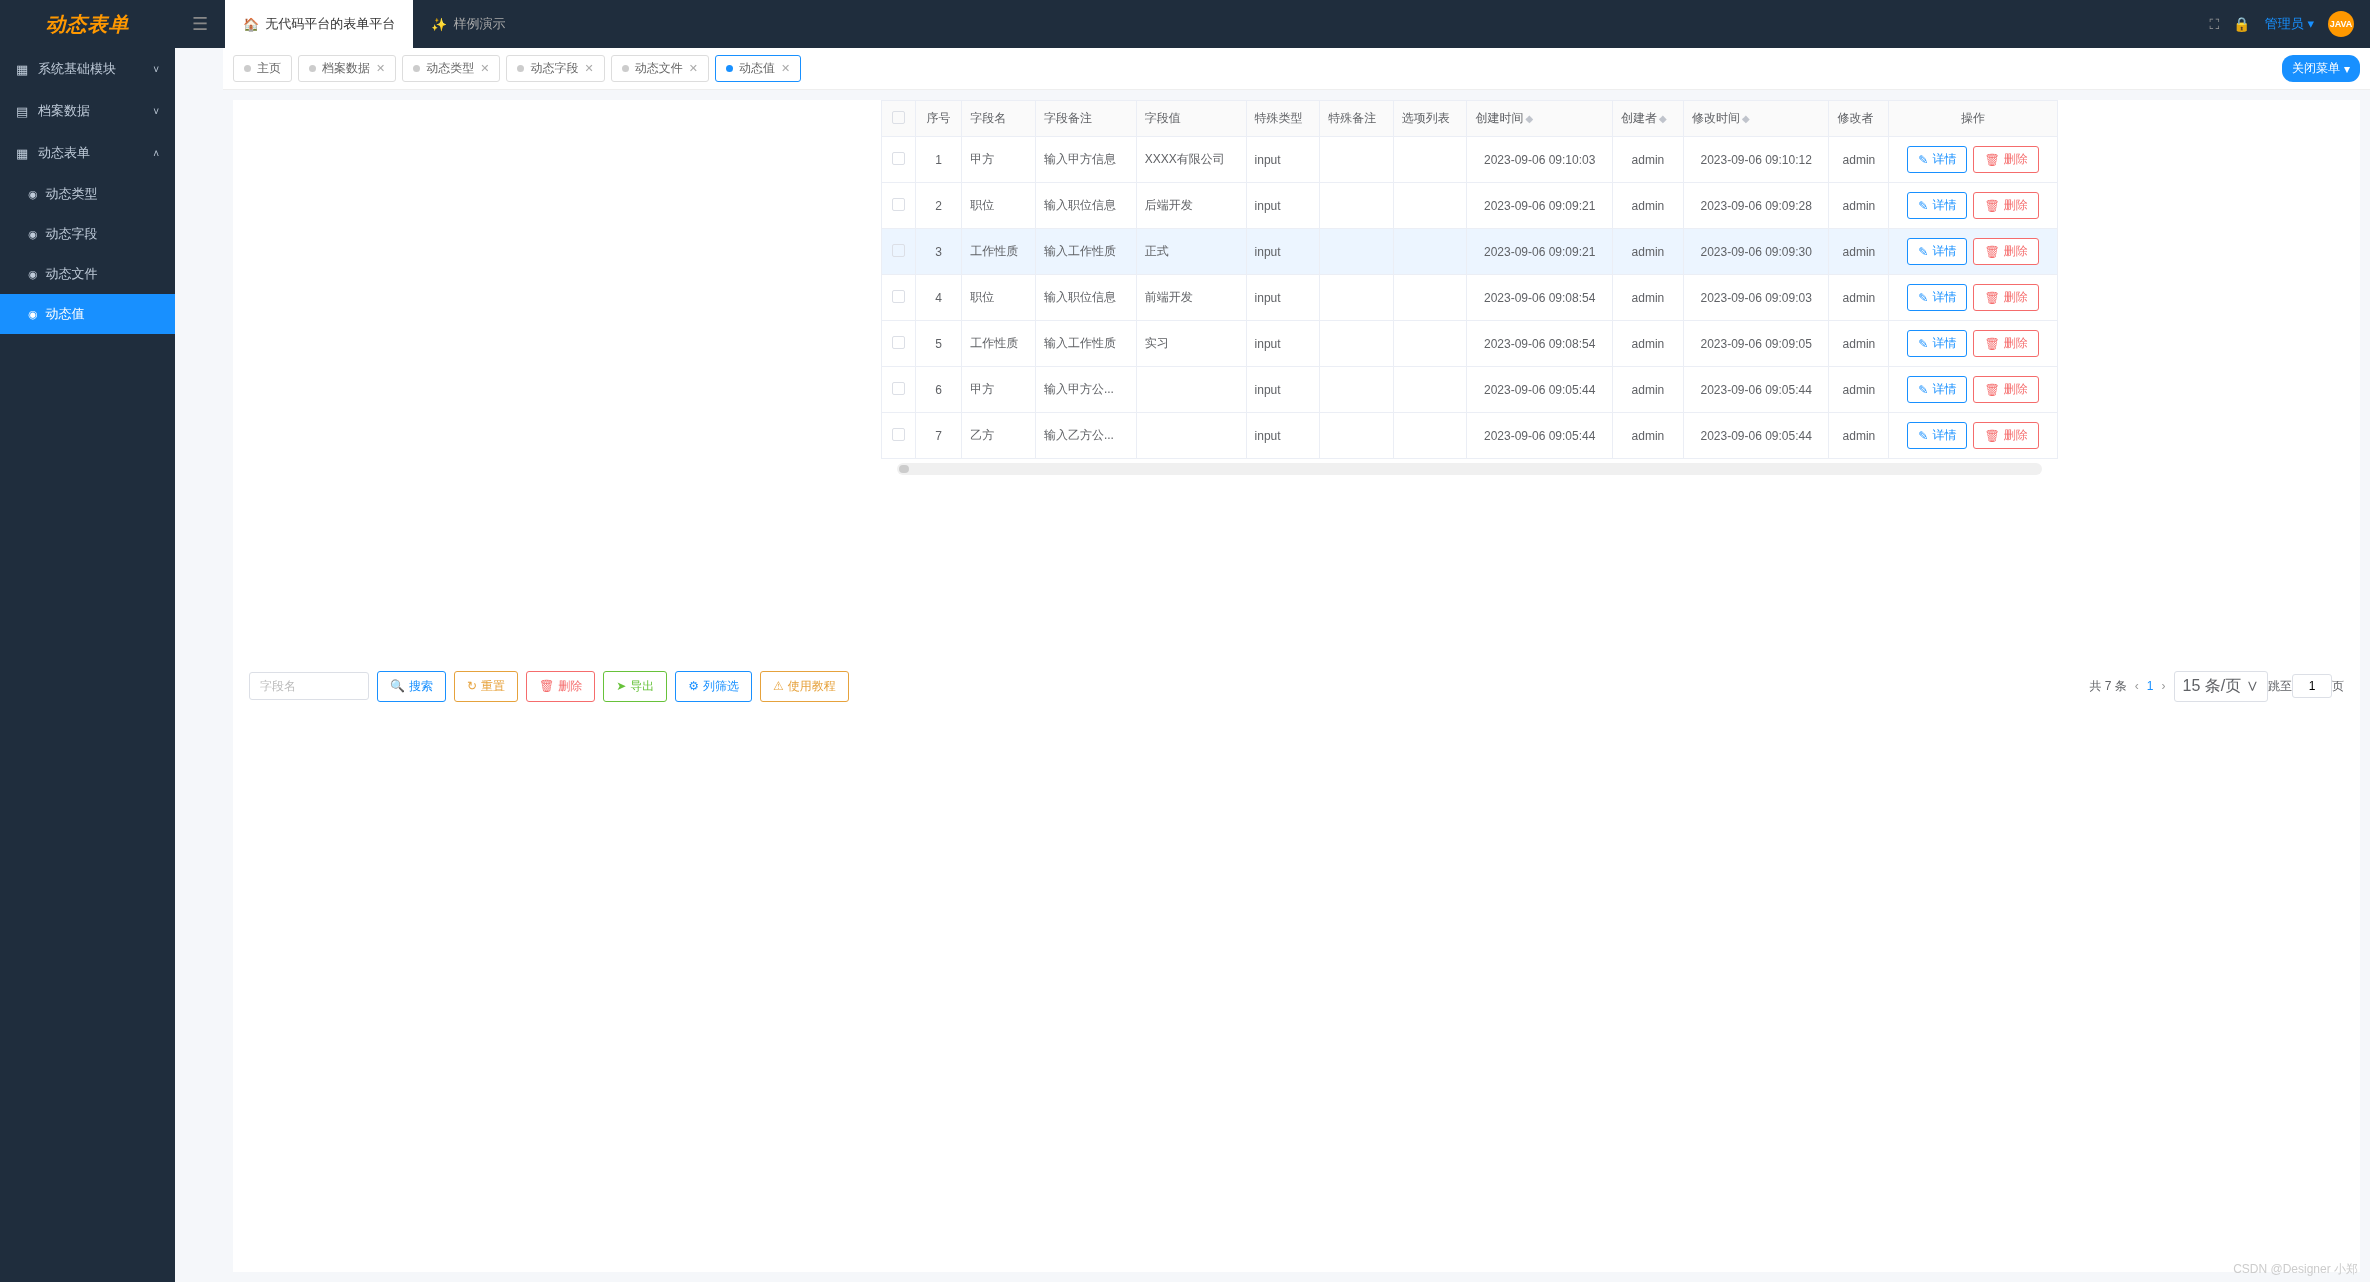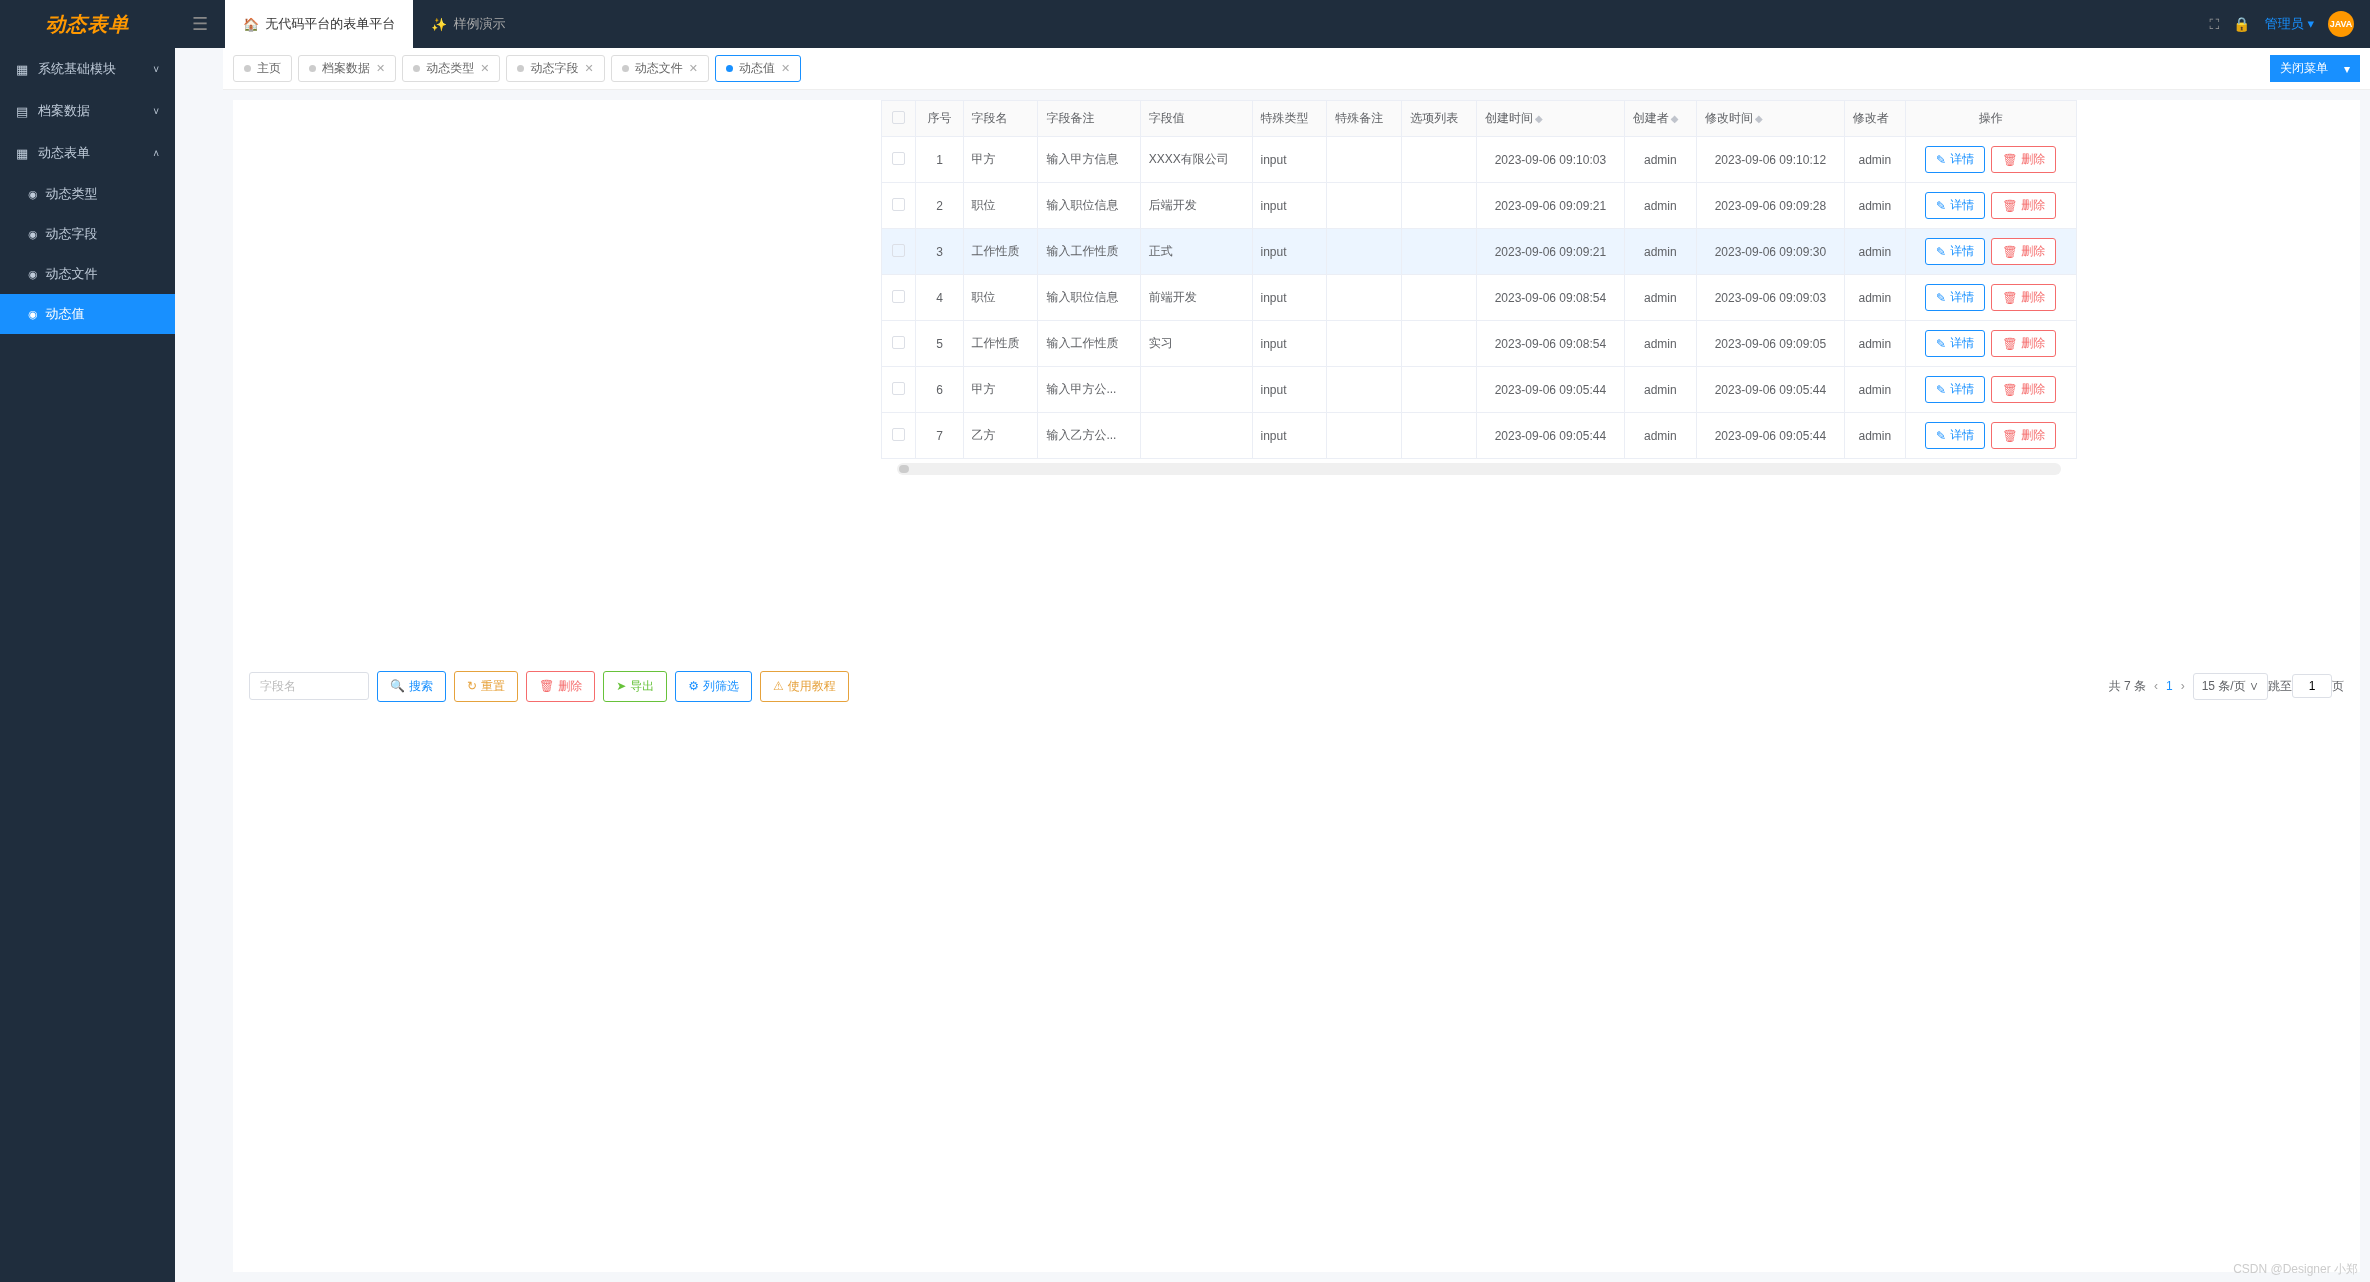--- a/index.html
+++ b/index.html
@@ -29,21 +29,21 @@
 .submenu-item.active { background: #1890ff; color: #fff; }
 
 
 .main { flex: 1; padding-top: 48px; display: flex; flex-direction: column; min-width: 0; margin-left: 48px; }
 .tagbar { background: #fff; padding: 7px 10px; display: flex; align-items: center; gap: 6px; border-bottom: 1px solid #eee; }
 .tag { padding: 4px 10px; border: 1px solid #ddd; border-radius: 3px; display: flex; align-items: center; gap: 6px; font-size: 12px; color: #666; cursor: pointer; background: #fff; }
 .tag.active { border-color: #1890ff; }
 .tag .dot { width: 7px; height: 7px; border-radius: 50%; background: #ccc; }
 .tag.active .dot { background: #1890ff; }
 .tag .close { color: #aaa; font-size: 11px; }
-.close-menu { margin-left: auto; background: #1890ff; color: #fff; padding: 5px 10px; border-radius: 0; font-size: 12px; cursor: pointer; display: flex; align-items: center; gap: 16px; }
+.close-menu { margin-left: auto; background: #1890ff; color: #fff; padding: 5px 10px; border-radius: 11px; font-size: 12px; cursor: pointer; display: flex; align-items: center; gap: 4px; }
 
 
 .content { flex: 1; margin: 10px; background: #fff; display: flex; min-height: 0; }
 .toolbar { padding: 14px 16px; display: flex; align-items: center; gap: 8px; }
 .input { width: 120px; padding: 6px 10px; border: 1px solid #dcdfe6; border-radius: 3px; font-size: 12px; color: #333; }
 .input::placeholder { color: #bbb; }
 .btn { padding: 6px 12px; border: 1px solid #dcdfe6; border-radius: 3px; background: #fff; font-size: 12px; cursor: pointer; display: inline-flex; align-items: center; gap: 4px; }
 .btn.primary { border-color: #1890ff; color: #1890ff; }
 .btn.warning { border-color: #e6a23c; color: #e6a23c; }
 .btn.danger { border-color: #f56c6c; color: #f56c6c; }
@@ -59,21 +59,21 @@
 th.center, td.center { text-align: center; }
 .checkbox { width: 13px; height: 13px; border: 1px solid #dcdfe6; border-radius: 2px; display: inline-block; cursor: pointer; }
 tr.hovered td { background: #ecf5ff; }
 .sort-icon { color: #c0c4cc; font-size: 10px; margin-left: 2px; }
 .action-cell { display: flex; gap: 6px; justify-content: center; }
 
 
 .pagination { padding: 14px 16px; display: flex; align-items: center; justify-content: flex-end; gap: 0; font-size: 12px; color: #606266; }
 .pg-btn { padding: 3px 8px; cursor: pointer; color: #999; }
 .pg-num { color: #1890ff; font-weight: 500; }
-.pg-select { padding: 4px 8px; border: 1px solid #dcdfe6; border-radius: 3px; font-size: 12px; }
+.pg-select { padding: 4px 8px; border: 1px solid #dcdfe6; border-radius: 3px; font-size: 16px; }
 .pg-input { width: 40px; padding: 4px; border: 1px solid #dcdfe6; border-radius: 3px; text-align: center; font-size: 12px; }
 .watermark { position: fixed; bottom: 4px; right: 12px; color: #ccc; font-size: 12px; }
 .scroll-hint { height: 12px; background: #f0f0f0; margin: 4px 16px 0; border-radius: 6px; position: relative; }
 .scroll-hint::before { content: ''; position: absolute; left: 2px; top: 2px; width: 10px; height: 8px; background: #ccc; border-radius: 4px; }
 </style>
 </head>
 <body>
 
 <div class="header">
   <div class="logo">动态表单</div>

